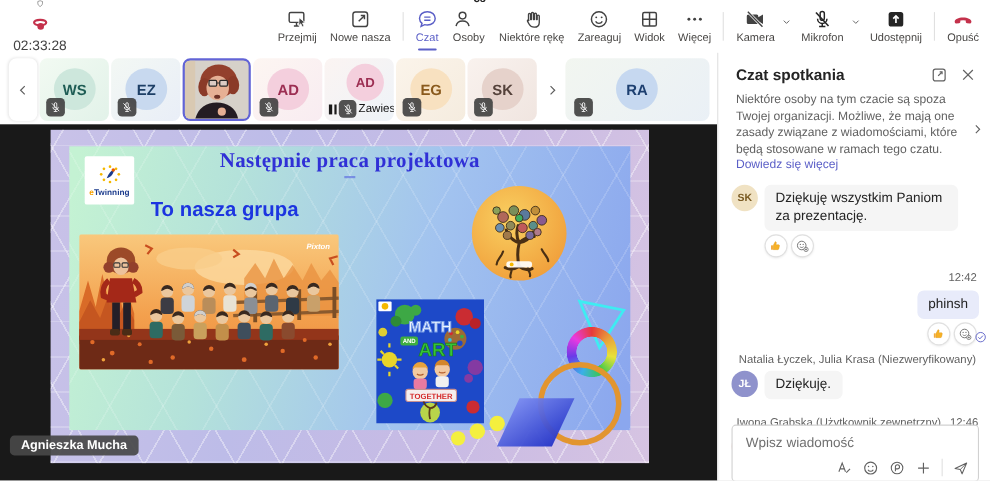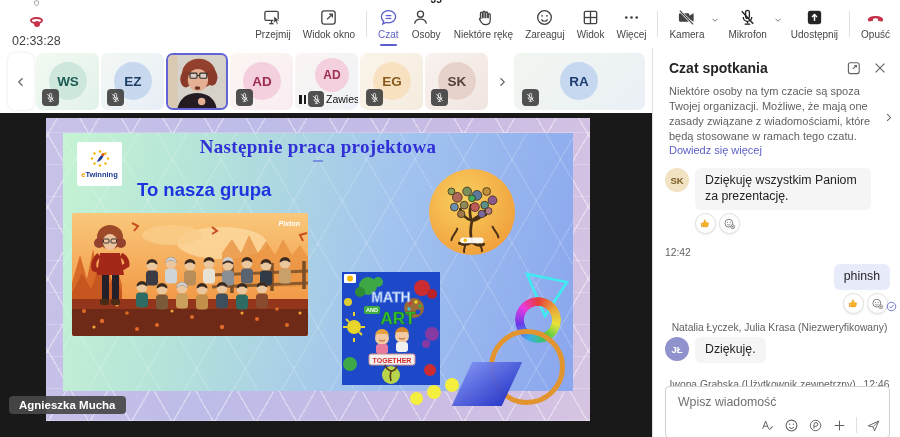--- a/index.html
+++ b/index.html
@@ -96,21 +96,21 @@
   .av-ig{background:#f2d8d6;color:#a4373a;}
   .bubble{display:inline-block;margin-left:30px;background:#f5f5f5;border-radius:6px;padding:5px 10px;
           font-size:12.3px;line-height:1.3;max-width:176px;cursor:pointer;}
   .bubble.own{margin-left:0;background:#e8ebfa;}
   .reactions{display:flex;gap:3px;margin:3px 0 8px 30px;}
   .reactions.right{justify-content:flex-end;margin:3px 2px 8px 0;}
   .pill{width:21px;height:21px;border-radius:50%;background:#fff;border:1px solid #e0e0e0;
         box-shadow:0 1px 2px rgba(0,0,0,.08);display:flex;align-items:center;justify-content:center;cursor:pointer;}
   .pill svg{width:13px;height:13px;}
   .timestamp{font-size:10.3px;color:#616161;}
-  .trow{text-align:left;margin:6px 2px 4px 0;}
+  .trow{text-align:right;margin:6px 2px 4px 0;}
   .ownrow{text-align:right;position:relative;}
   .seen{position:absolute;right:-7px;bottom:2px;width:11px;height:11px;color:#5b5fc7;}
   .senderrow{font-size:10.3px;color:#616161;margin:8px 0 4px 4px;white-space:nowrap;overflow:hidden;text-align:center;}
   .senderrow .timestamp{margin-left:8px;}
   .inputbox{position:absolute;left:12px;right:10px;top:338px;height:52px;border:1px solid #d1d1d1;border-radius:4px;background:#fff;}
   .inputbox input{position:absolute;left:10px;top:7px;right:10px;border:0;outline:0;font-size:12.3px;
                   font-family:"Liberation Sans",sans-serif;color:#242424;}
   .inputbox input::placeholder{color:#707070;}
   .in-icons{position:absolute;right:8px;bottom:4px;display:flex;align-items:center;gap:9px;color:#616161;}
   .in-icons svg{width:15px;height:15px;cursor:pointer;}
@@ -251,21 +251,21 @@
       <div class="tbtn">
         <svg>
             <use href="#i-monitor"></use>
           </svg>
         <span class="lbl">Przejmij</span>
       </div>
       <div class="tbtn">
         <svg>
             <use href="#i-newwin"></use>
           </svg>
-        <span class="lbl">Widok okno</span>
+        <span class="lbl">Nowe nasza</span>
       </div>
       <div class="tb-sep"></div>
       <div class="tbtn active">
         <svg>
             <use href="#i-chat"></use>
           </svg>
         <span class="lbl">Czat</span>
       </div>
       <div class="tbtn">
         <span class="osoby-ic">

